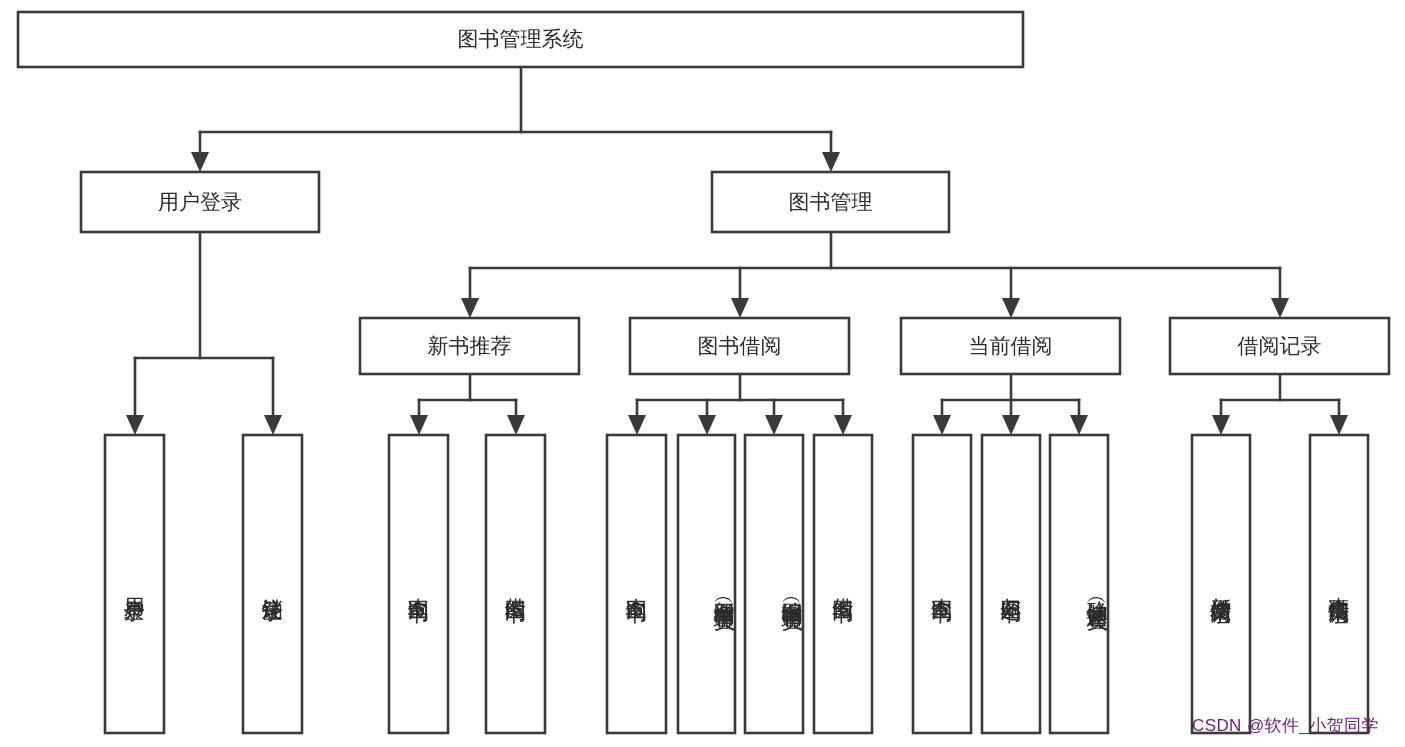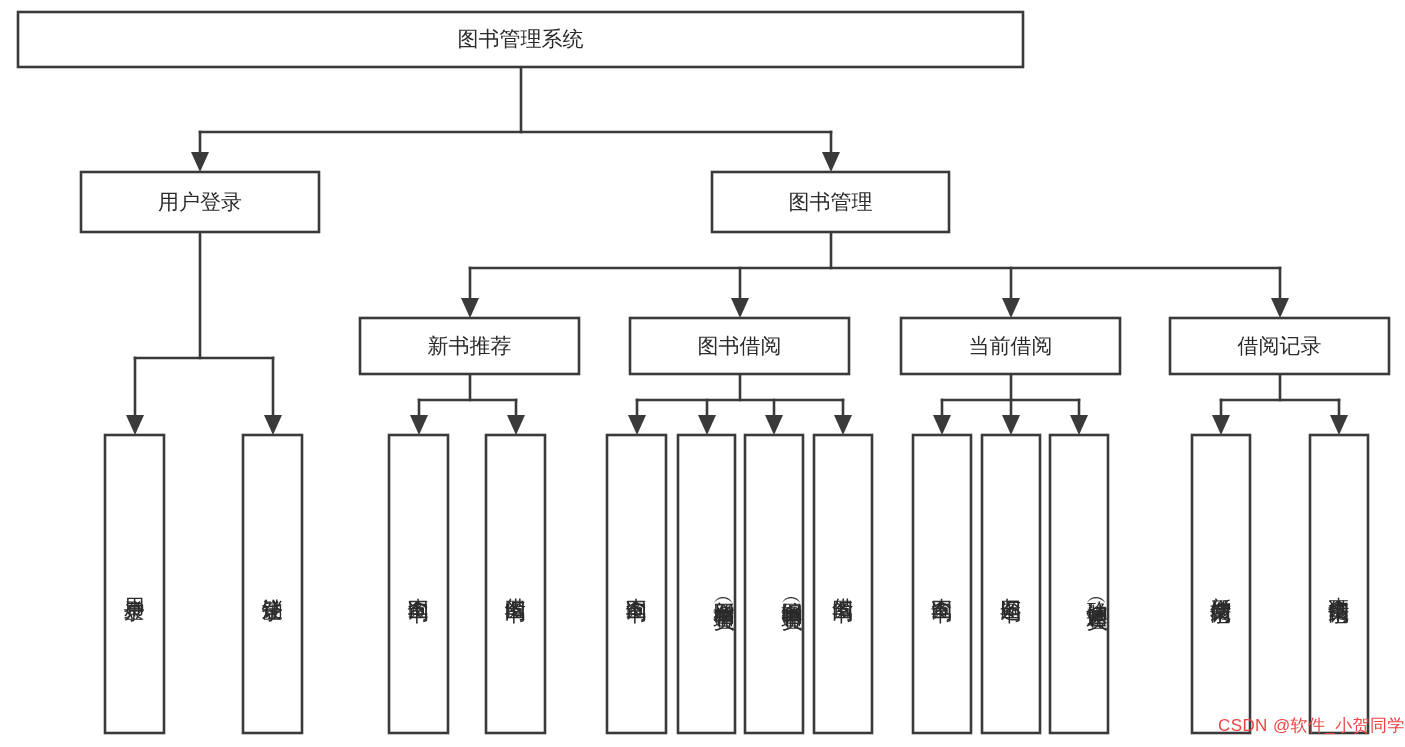--- a/index.html
+++ b/index.html
@@ -63,24 +63,23 @@
     white-space: nowrap;
     pointer-events: none;
   }
   .node-label-v.centered {
     align-items: center;
   }
   .watermark {
     position: absolute;
     font-family: "Liberation Sans", "DejaVu Sans", sans-serif;
     font-size: 17px;
-    color: #ef4444;
+    color: #701a75;
     white-space: nowrap;
     letter-spacing: 0.4px;
-    margin-left: 26px;
   }
 </style>
 </head>
 <body>
 
 <div id="diagram-root">
 
   <svg class="diagram-canvas" viewBox="0 0 1405 747">
     <g id="connectors-layer">
         <path d="M 521 67 L 521 132" class="connector"></path>

